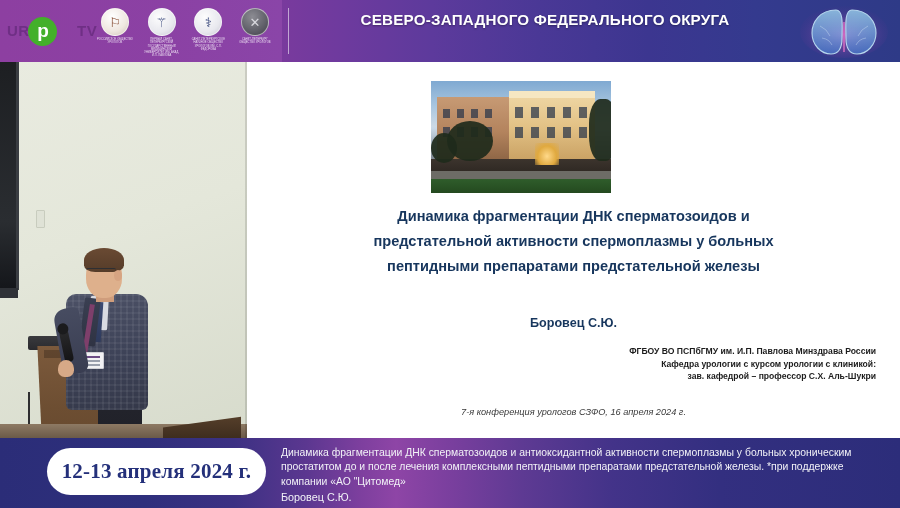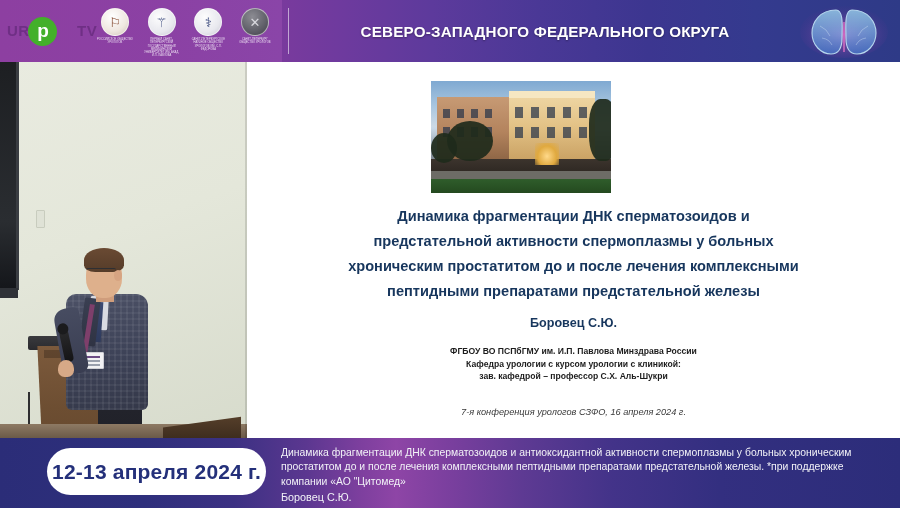--- a/index.html
+++ b/index.html
@@ -137,21 +137,21 @@
     width: 490px;
     text-align: center;
     color: #ffffff;
     font-weight: 700;
     font-size: 15.2px;
     line-height: 20px;
     letter-spacing: .2px;
     text-shadow: 0 1px 2px rgba(0,0,0,.35);
     font-family: "Liberation Sans", sans-serif;
   }
-  .banner-title .l2 { display: block; margin-top: 12px; }
+  .banner-title .l2 { display: block; }
 
   .kidney-art {
     position: absolute;
     right: 8px; top: 2px;
     width: 96px; height: 58px;
   }
 
   
   .video-pane {
     position: absolute;
@@ -445,21 +445,21 @@
     color: #17365d;
     font-weight: 700;
     font-size: 12.6px;
     line-height: 16px;
   }
 
   .slide-affil {
     position: absolute;
     left: 24px; top: 283px;
     width: 605px;
-    text-align: center;
+    text-align: right;
     color: #1c1c1c;
     font-weight: 700;
     font-size: 8.6px;
     line-height: 12.5px;
   }
   .slide-affil span { display: block; }
 
   .slide-conf {
     position: absolute;
     left: 24px; top: 344px;
@@ -497,21 +497,21 @@
     border-radius: 24px;
     display: flex;
     align-items: center;
     justify-content: center;
   }
   .date-pill-text {
     color: #24307a;
     font-weight: 700;
     font-size: 21px;
     letter-spacing: .2px;
-    font-family: Liberation Sans, sans-serif;
+    font-family: Liberation Serif, serif;
   }
   .bar-text {
     position: absolute;
     left: 281px; top: 446px;
     width: 600px;
     color: #f2f2f7;
     font-size: 10.4px;
     line-height: 14.4px;
   }
   .bar-text .desc { display: block; }
@@ -661,21 +661,20 @@
       <div class="ph-road"></div>
       <div class="ph-grass"></div>
       <div class="ph-tree" style="left:16px;top:40px;width:46px;height:40px;"></div>
       <div class="ph-tree" style="left:0px;top:52px;width:26px;height:30px;"></div>
       <div class="ph-tree" style="left:158px;top:18px;width:28px;height:62px;border-radius:40%;"></div>
     </div>
 
     <div class="slide-title">
       <span>Динамика фрагментации ДНК сперматозоидов и</span>
       <span>предстательной активности спермоплазмы у больных</span>
-      <span>хроническим простатитом до и после лечения комплексными</span>
       <span>пептидными препаратами предстательной железы</span>
     </div>
 
     <div class="slide-author">Боровец С.Ю.</div>
 
     <div class="slide-affil">
       <span>ФГБОУ ВО ПСПбГМУ им. И.П. Павлова Минздрава России</span>
       <span>Кафедра урологии с курсом урологии с клиникой:</span>
       <span>зав. кафедрой – профессор С.Х. Аль-Шукри</span>
     </div>

